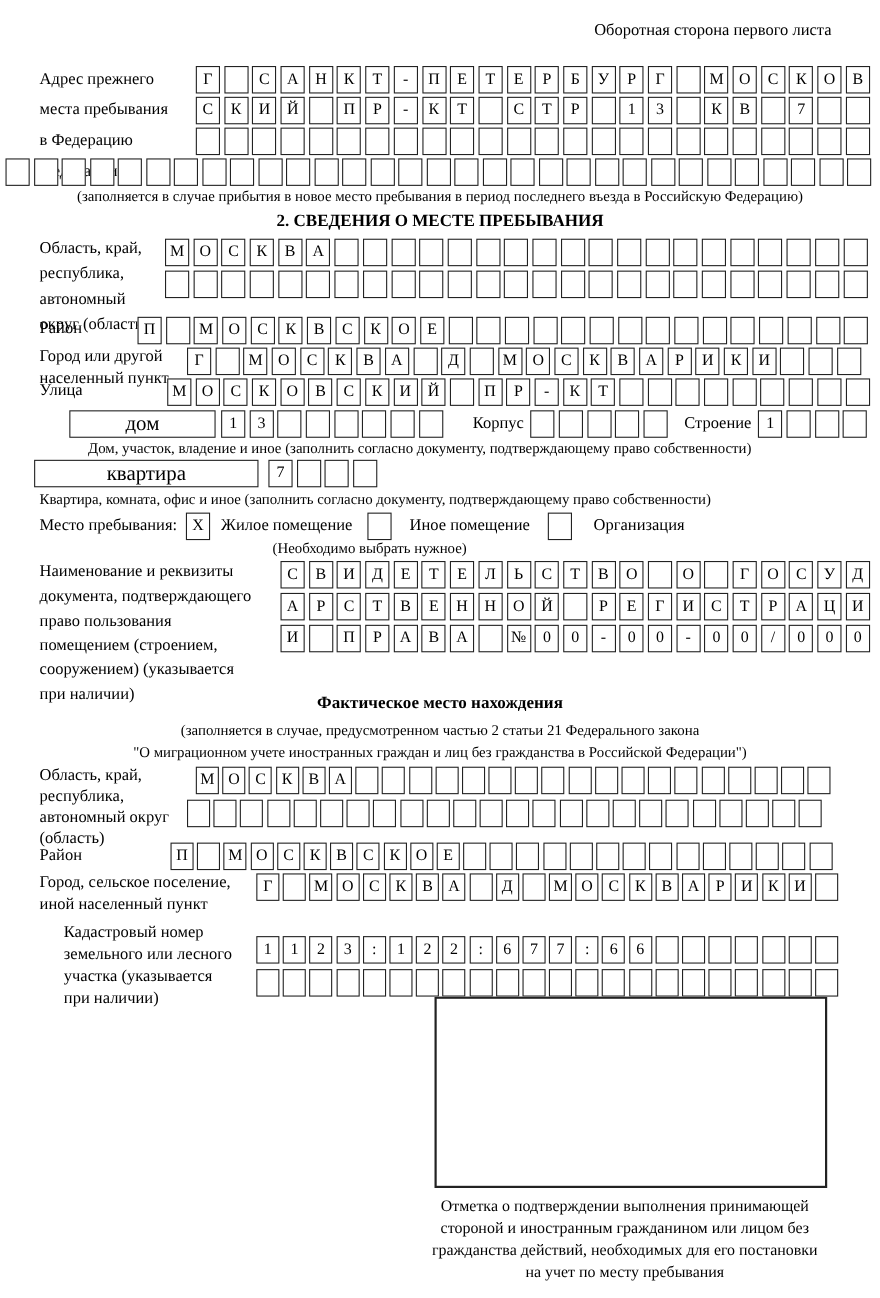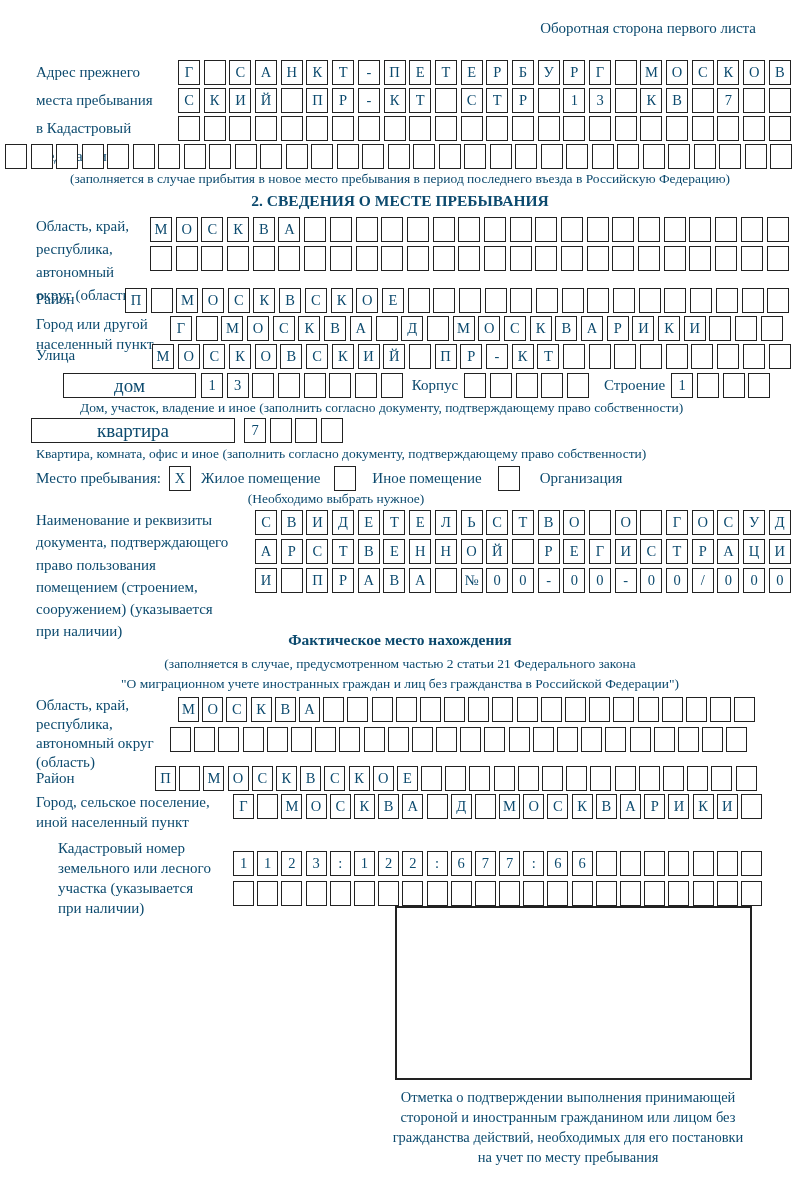--- a/index.html
+++ b/index.html
@@ -1,18 +1,18 @@
 <!DOCTYPE html>
 <html><head>
 <meta charset="utf-8">
 <style>
   html,body{margin:0;padding:0;background:#fff;}
   #page{
     position:relative;width:800px;height:1180px;background:#fff;
-    color:#0c4a6e;font-family:"Liberation Serif","DejaVu Serif",serif;
+    color:#000000;font-family:"Liberation Serif","DejaVu Serif",serif;
     overflow:hidden;
   }
   .abs{position:absolute;}
   .cells{display:flex;gap:3.7px;}
   .cells .cell{
     flex:0 0 auto;width:22px;height:25px;border:1.6px solid #222;
     box-sizing:border-box;display:flex;align-items:center;justify-content:center;
     font-size:14.5px;background:#fff;line-height:1;
   }
   .cells.narrow{gap:3.2px;}
@@ -41,21 +41,21 @@
 </head>
 <body>
 
 <div id="page">
 
   <div class="abs" style="left:420px;top:20px;width:336px;text-align:right;font-size:15px;">Оборотная сторона первого листа</div>
 
   <div class="abs label" style="left:36px;top:58px;width:150px;">
       <div>Адрес прежнего</div>
       <div>места пребывания</div>
-      <div>в Кадастровый</div>
+      <div>в Федерацию</div>
       <div>Федерации</div>
     </div>
   <div class="abs cells" style="left:178px;top:60px;">
       <div class="cell">Г</div>
       <div class="cell"></div>
       <div class="cell">С</div>
       <div class="cell">А</div>
       <div class="cell">Н</div>
       <div class="cell">К</div>
       <div class="cell">Т</div>
@@ -322,21 +322,21 @@
     <div class="cells" style="margin-left:5px;">
         <div class="cell">1</div>
         <div class="cell">3</div>
         <div class="cell"></div>
         <div class="cell"></div>
         <div class="cell"></div>
         <div class="cell"></div>
         <div class="cell"></div>
         <div class="cell"></div>
       </div>
-    <div class="opt-label" style="margin-left:9px;">Корпус</div>
+    <div class="opt-label" style="margin-left:27px;">Корпус</div>
     <div class="cells" style="margin-left:6px;">
         <div class="cell"></div>
         <div class="cell"></div>
         <div class="cell"></div>
         <div class="cell"></div>
         <div class="cell"></div>
       </div>
     <div class="opt-label" style="margin-left:15px;">Строение</div>
     <div class="cells" style="margin-left:6px;">
         <div class="cell">1</div>

